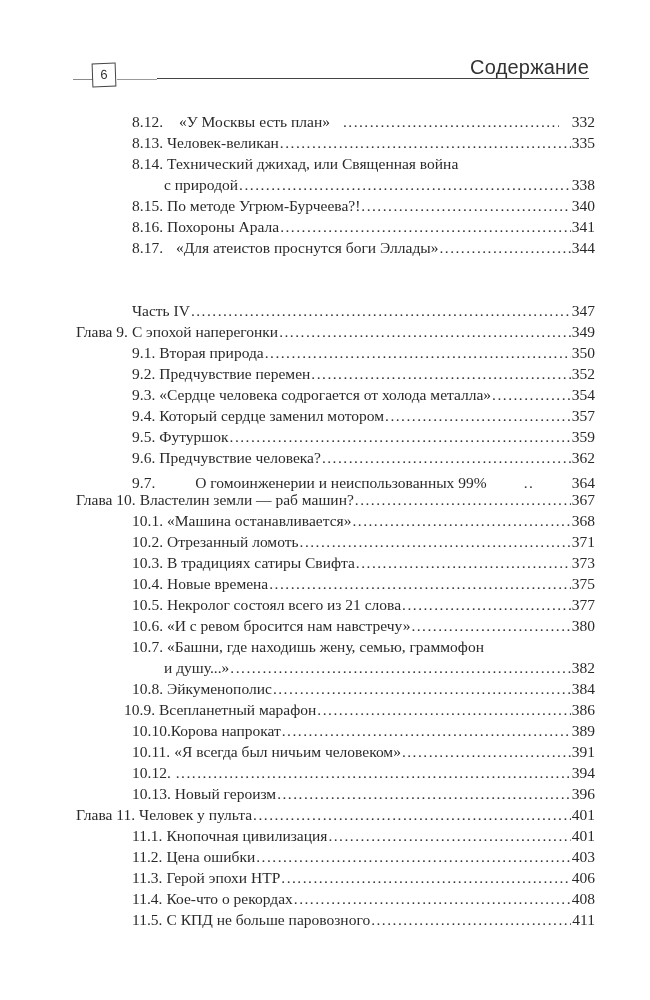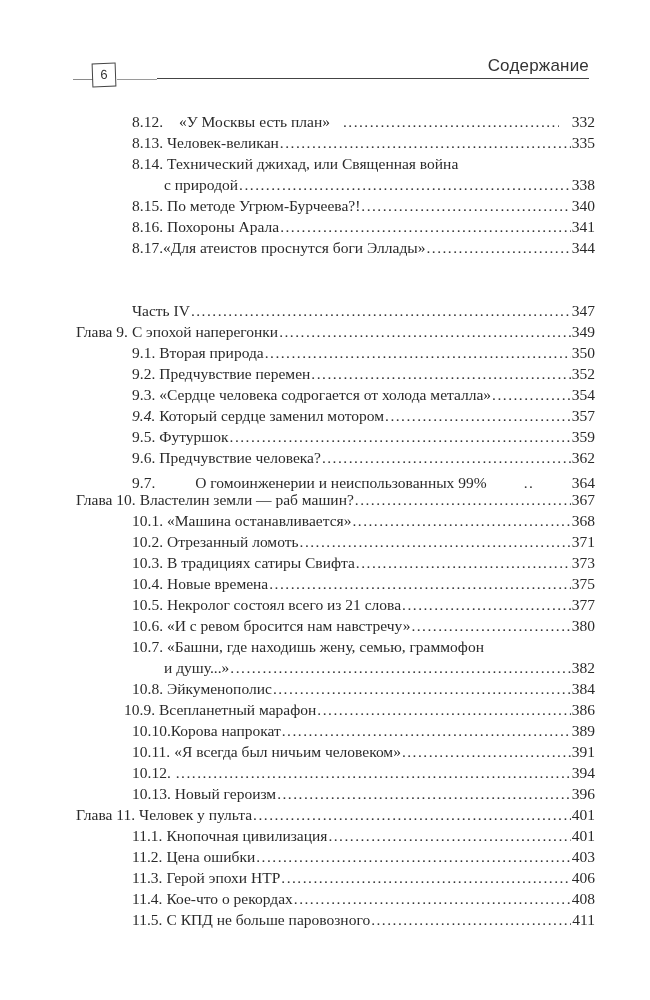--- a/index.html
+++ b/index.html
@@ -15,21 +15,21 @@
   .hline-right { position: absolute; left: 157px; top: 78px; width: 432px; height: 1px; background: #444; }
   .page-box {
     position: absolute; left: 92px; top: 63px; width: 22px; height: 22px;
     border: 1px solid #444; transform: rotate(-2deg);
     font-family: "Liberation Sans", "DejaVu Sans", sans-serif;
     font-size: 13px; line-height: 22px; text-align: center; color: #333;
   }
   .section-title {
     position: absolute; right: 61px; top: 56px;
     font-family: "Liberation Sans", "DejaVu Sans", sans-serif;
-    font-size: 17px; color: #333; letter-spacing: 0.2px;
+    font-size: 20px; color: #333; letter-spacing: 0.2px;
   }
   .toc { position: absolute; left: 0; top: 0; width: 650px; }
   .line {
     position: absolute; height: 21px; display: flex; align-items: baseline;
     font-size: 15.5px; line-height: 21px; white-space: nowrap; right: 55px;
   }
   .line .label { flex: 0 0 auto; }
   .line .dots {
     flex: 1 1 auto; overflow: hidden; margin: 0 1px; letter-spacing: 2.6px;
     color: #333;
@@ -80,21 +80,21 @@
       <span class="dots"></span>
       <span class="page">340</span>
     </div>
     <div class="line" style="left: 132px; top: 216px;">
       <span style="margin-right: 4px;">8.16.</span>
       <span class="label">Похороны Арала</span>
       <span class="dots"></span>
       <span class="page">341</span>
     </div>
     <div class="line" style="left: 132px; top: 237px;">
-      <span style="margin-right: 0;">8.17.</span>
+      <span style="margin-right: 13px;">8.17.</span>
       <span class="label">«Для атеистов проснутся боги Эллады»</span>
       <span class="dots"></span>
       <span class="page">344</span>
     </div>
     <div class="line" style="left: 132px; top: 300px;">
       <span class="label">Часть IV</span>
       <span class="dots"></span>
       <span class="page">347</span>
     </div>
     <div class="line" style="left: 76px; top: 321px;">
@@ -115,21 +115,21 @@
       <span class="dots"></span>
       <span class="page">352</span>
     </div>
     <div class="line" style="left: 132px; top: 384px;">
       <span style="margin-right: 4px;">9.3.</span>
       <span class="label">«Сердце человека содрогается от холода металла»</span>
       <span class="dots"></span>
       <span class="page">354</span>
     </div>
     <div class="line" style="left: 132px; top: 405px;">
-      <span style="margin-right: 4px; font-style: italic;">9.4.</span>
+      <span style="margin-right: 4px;">9.4.</span>
       <span class="label">Который сердце заменил мотором</span>
       <span class="dots"></span>
       <span class="page">357</span>
     </div>
     <div class="line" style="left: 132px; top: 426px;">
       <span style="margin-right: 4px;">9.5.</span>
       <span class="label">Футуршок</span>
       <span class="dots"></span>
       <span class="page">359</span>
     </div>

